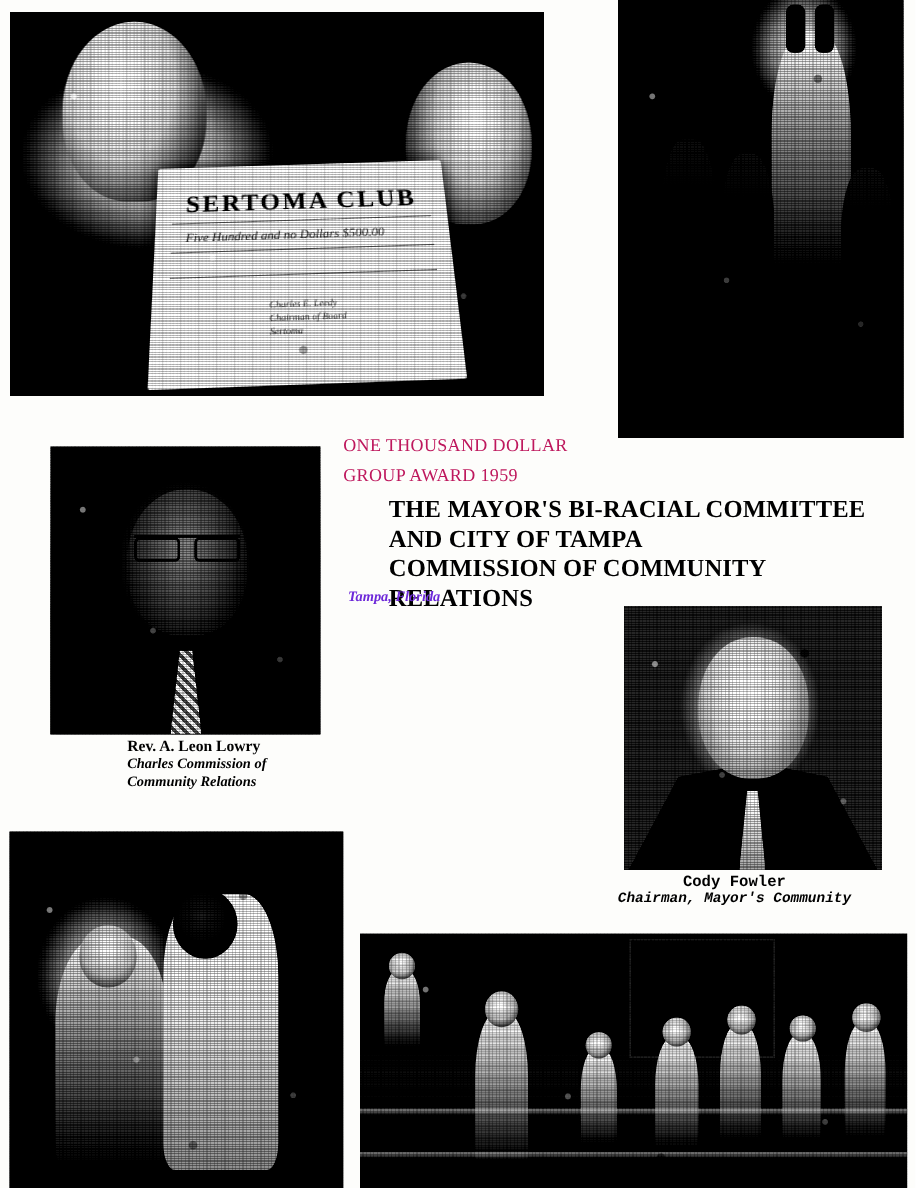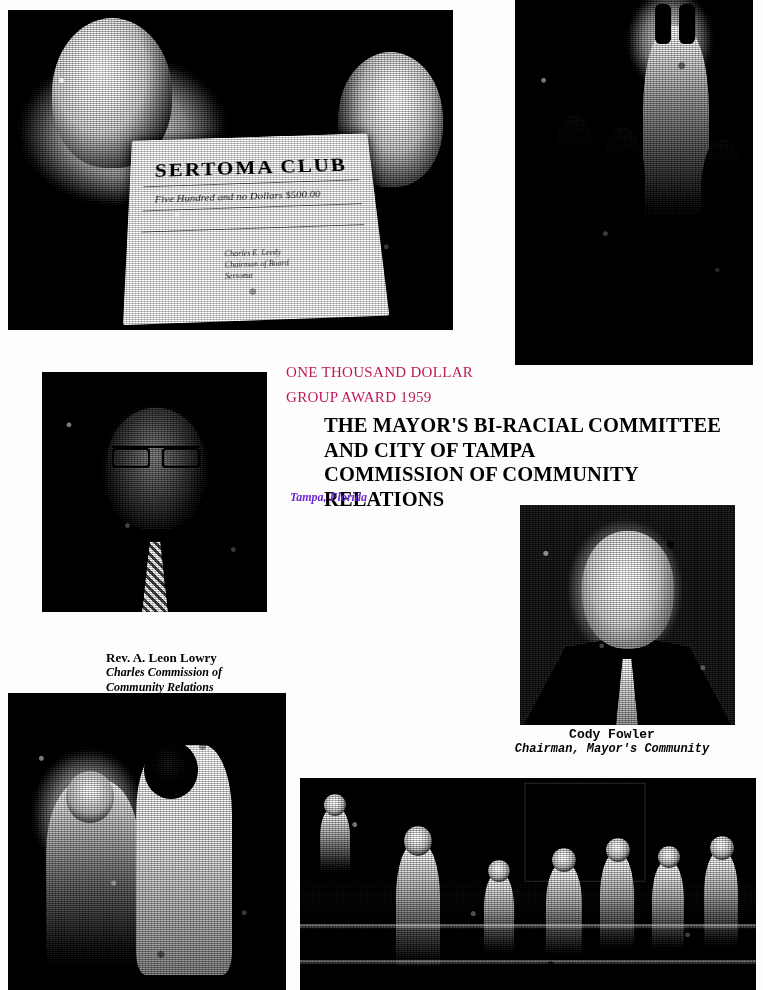--- a/index.html
+++ b/index.html
@@ -274,21 +274,20 @@
     color: #6d28d9;
     text-align: right;
   }
 
   #lowry-caption {
     left: 106px; top: 614px; width: 260px;
     font-family: "Liberation Serif", serif;
     font-size: 13px;
     line-height: 15px;
     color: #000;
-    margin-top: 36px;
   }
   #lowry-caption .nm { font-weight: bold; }
   #lowry-caption .rl { font-weight: bold; font-style: italic; font-size: 12px; }
 
   #fowler-caption {
     left: 462px; top: 727px; width: 300px;
     text-align: center;
     font-family: Liberation Mono, monospace;
     font-size: 13px;
     line-height: 15px;

